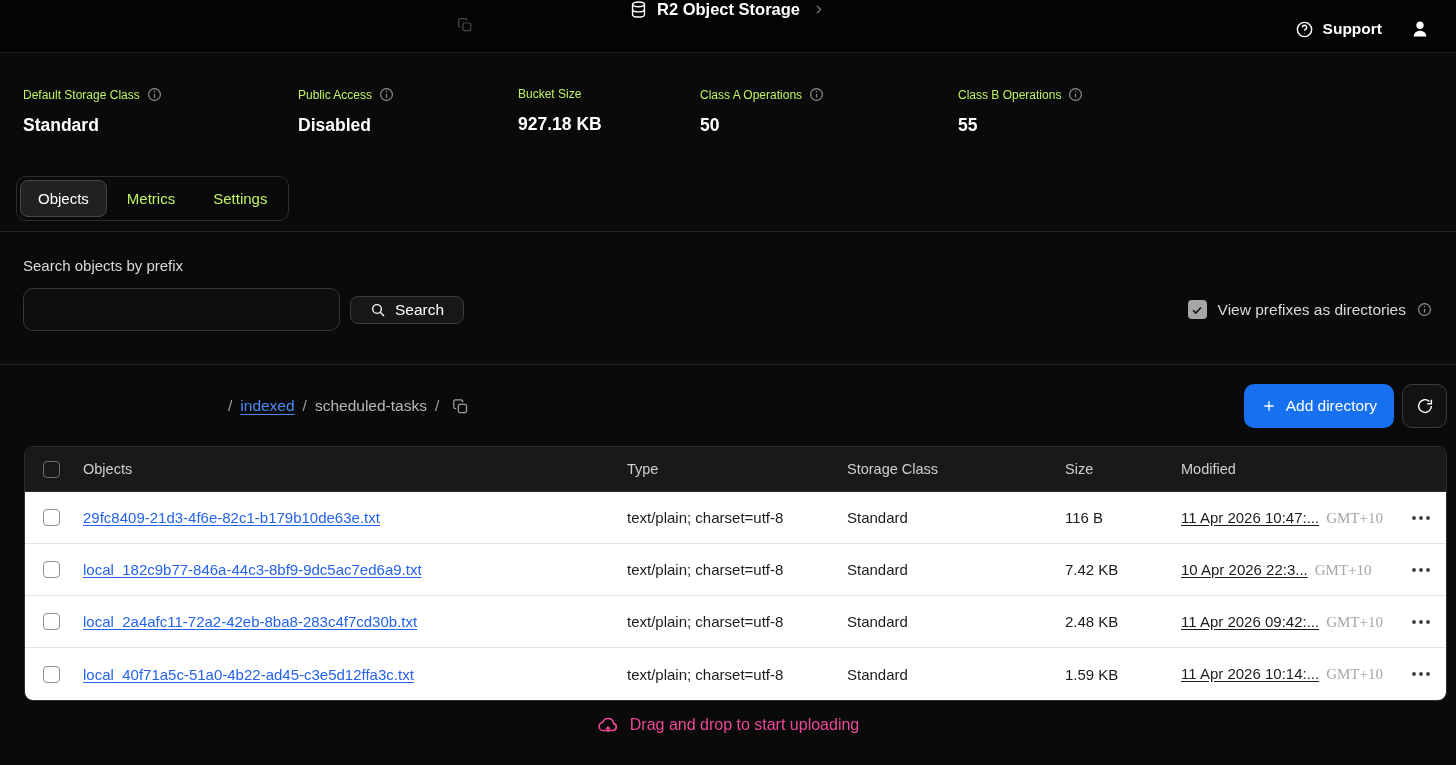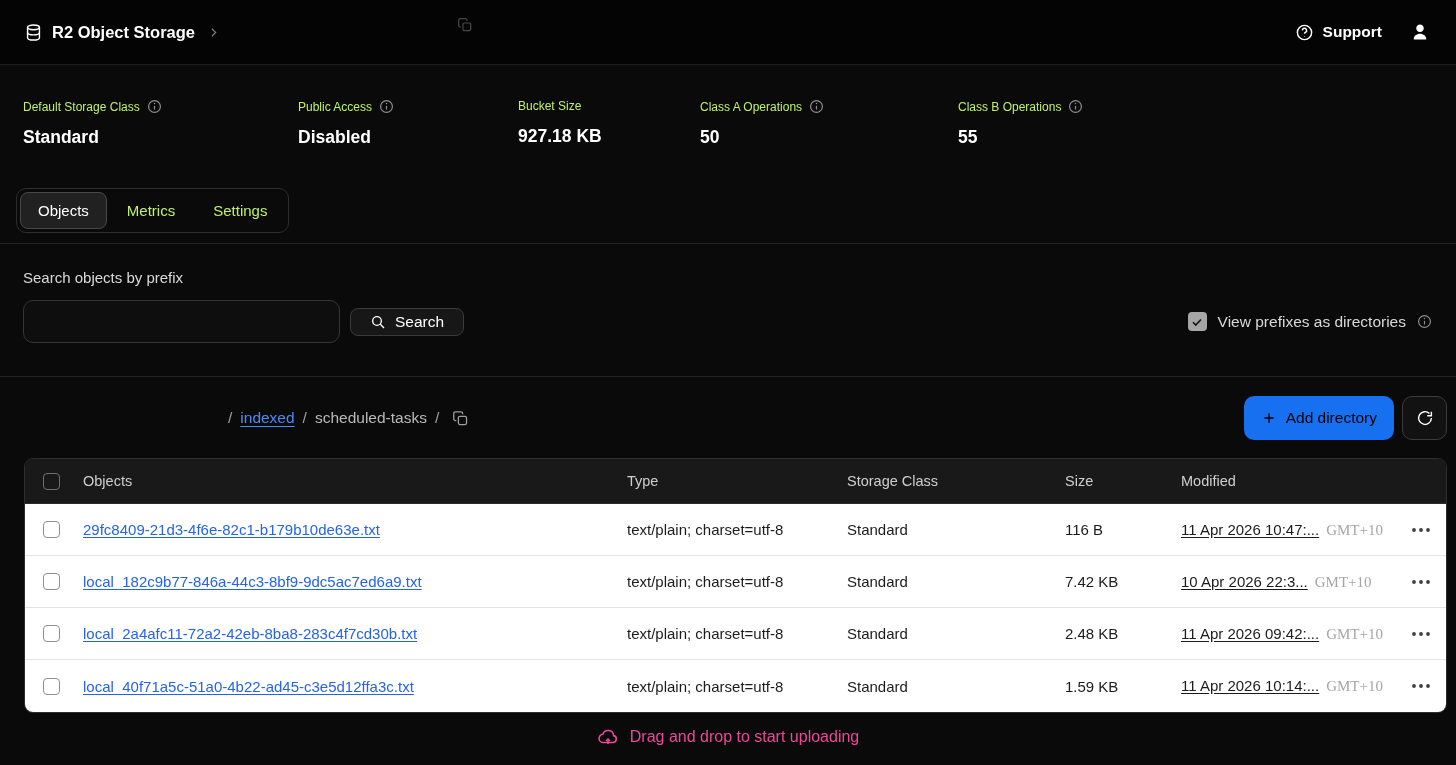--- a/index.html
+++ b/index.html
@@ -6,23 +6,23 @@
   html,body { margin:0; padding:0; }
   body {
     width:1456px; height:765px; overflow:hidden;
     background:#0a0a0a; color:#fff;
     font-family:"Liberation Sans", sans-serif; font-size:15px;
   }
   svg { display:block; }
 
   
   .topnav {
-    height:65px; display:flex; align-items:center;
+    height:53px; display:flex; align-items:center;
     padding:0 26px 0 24px; background:#040404;
-    border-bottom:1px solid #1d1d1d; position:relative;
+    border-bottom:1px solid #1d1d1d; position:relative;flex-direction:column;
   }
   .nav-left { display:flex; align-items:center; gap:9px; }
   .app-title { font-size:16.5px; font-weight:700; cursor:pointer; }
   .chev { color:#7a7a7a; margin-left:3px; }
   .ghost-copy { position:absolute; left:457px; top:17px; color:#9a9a9a; opacity:.45; cursor:pointer; }
   .nav-right { margin-left:auto; display:flex; align-items:center; gap:28px; }
   .support { display:flex; align-items:center; gap:9px; font-size:15.5px; font-weight:600; cursor:pointer; }
   .avatar { color:#fff; cursor:pointer; }
 
   
@@ -63,21 +63,21 @@
   .path-current { color:#b9b9b9; }
   .path-copy { color:#9f9f9f; margin-left:5px; cursor:pointer; }
   .path-actions { margin-left:auto; display:flex; gap:8px; align-items:center; }
   .btn-upload {
     height:44px; padding:0 19px; display:flex; gap:10px; align-items:center;
     background:#171717; border:1px solid #3b3b3b; border-radius:10px; color:#fff; font-size:15.5px; cursor:pointer;
     font-family:"Liberation Sans", sans-serif;
   }
   .btn-add {
     height:44px; padding:0 17px; display:flex; gap:9px; align-items:center;
-    background:#1670f0; border:none; border-radius:10px; color:#000000; font-size:15.5px; cursor:pointer;
+    background:#1670f0; border:none; border-radius:10px; color:#ffffff; font-size:15.5px; cursor:pointer;
     font-family:"Liberation Sans", sans-serif;
   }
   .btn-refresh {
     width:45px; height:44px; display:flex; align-items:center; justify-content:center;
     background:#121212; border:1px solid #3b3b3b; border-radius:10px; color:#fff; cursor:pointer;
   }
 
   
   .table-wrap { margin:2px 9px 0 24px; border:1px solid #2e2e2e; border-radius:9px; overflow:hidden; }
   .t-grid { display:grid; grid-template-columns:52px 544px 220px 218px 116px 1fr 50px; align-items:center; }

